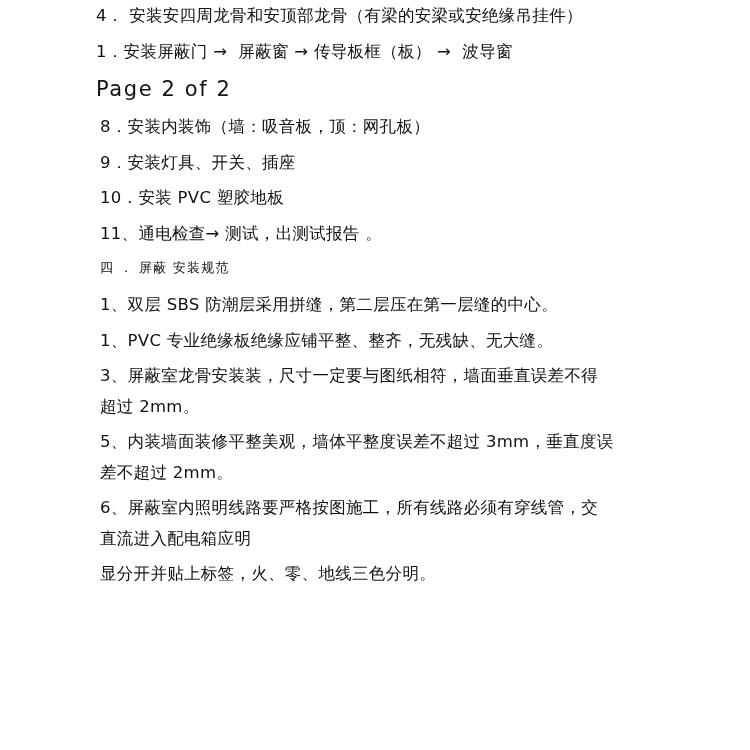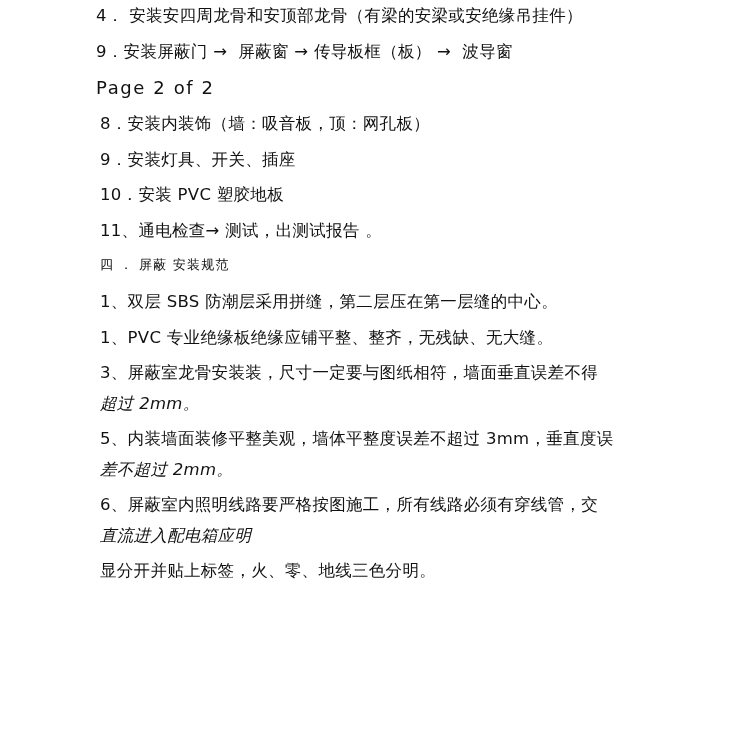--- a/index.html
+++ b/index.html
@@ -27,45 +27,44 @@
     letter-spacing: 0.3px;
     white-space: pre-wrap;
     color: #111;
   }
   .para {
     margin-bottom: 19px;
   }
   .cont {
     margin-top: 14px;
     margin-bottom: 19px;
-    font-style: italic;
   }
   .pagemark {
-    font-size: 18px;
+    font-size: 21px;
     letter-spacing: 1.6px;
     margin-bottom: 19px;
     margin-top: 2px;
     color: #111;
   }
   .heading {
     font-size: 13px;
     letter-spacing: 1.2px;
     margin-bottom: 23px;
   }
   .indent-1 {
     padding-left: 4px;
   }
 </style>
 </head>
 <body>
 
 <div class="page">
 
   <div class="line para">4． 安装安四周龙骨和安顶部龙骨（有梁的安梁或安绝缘吊挂件）</div>
-  <div class="line para">9．安装屏蔽门 →  屏蔽窗 → 传导板框（板） →  波导窗</div>
+  <div class="line para">1．安装屏蔽门 →  屏蔽窗 → 传导板框（板） →  波导窗</div>
 
   <div class="line pagemark">Page 2 of 2</div>
 
   <div class="line para indent-1">8．安装内装饰（墙：吸音板，顶：网孔板）</div>
   <div class="line para indent-1">9．安装灯具、开关、插座</div>
   <div class="line para indent-1">10．安装 PVC 塑胶地板</div>
   <div class="line para indent-1">11、通电检查→ 测试，出测试报告 。</div>
 
   <div class="line heading indent-1">四 ． 屏蔽 安装规范</div>
 

